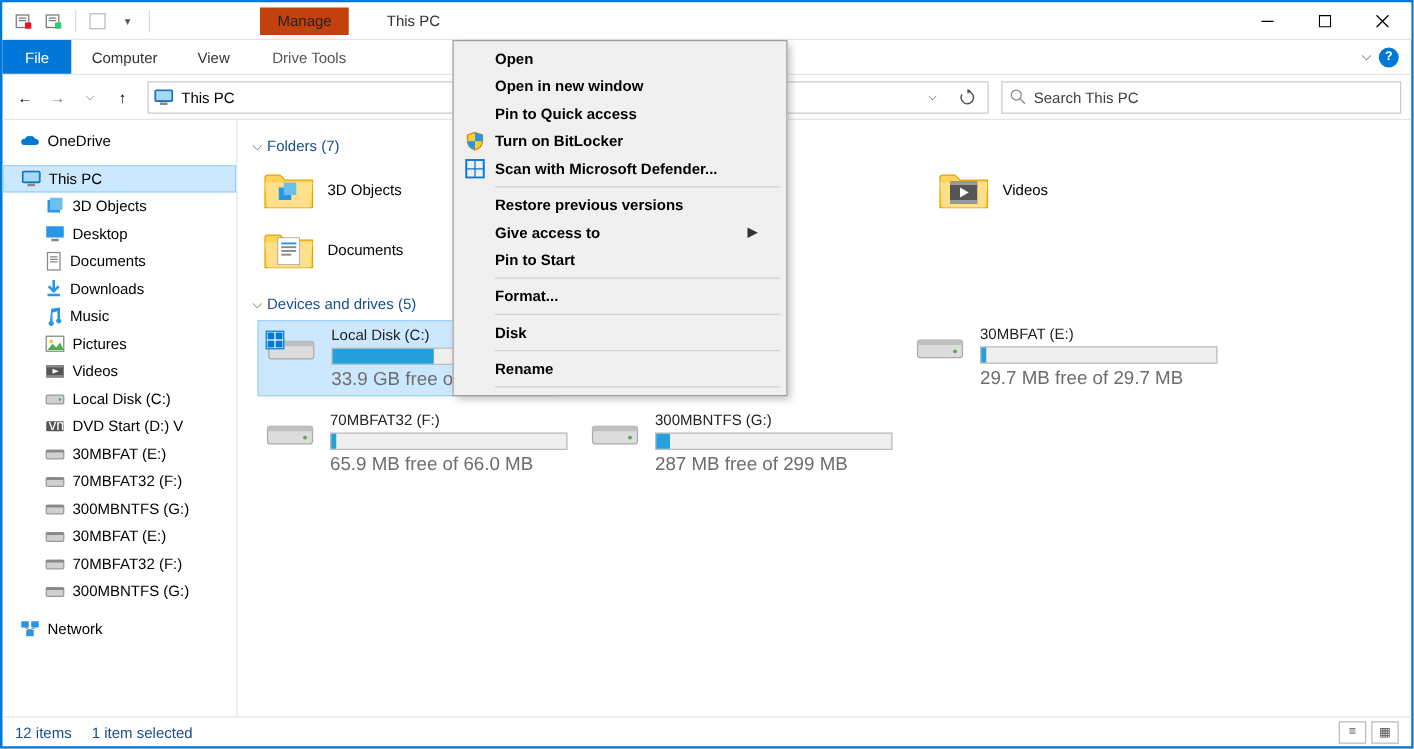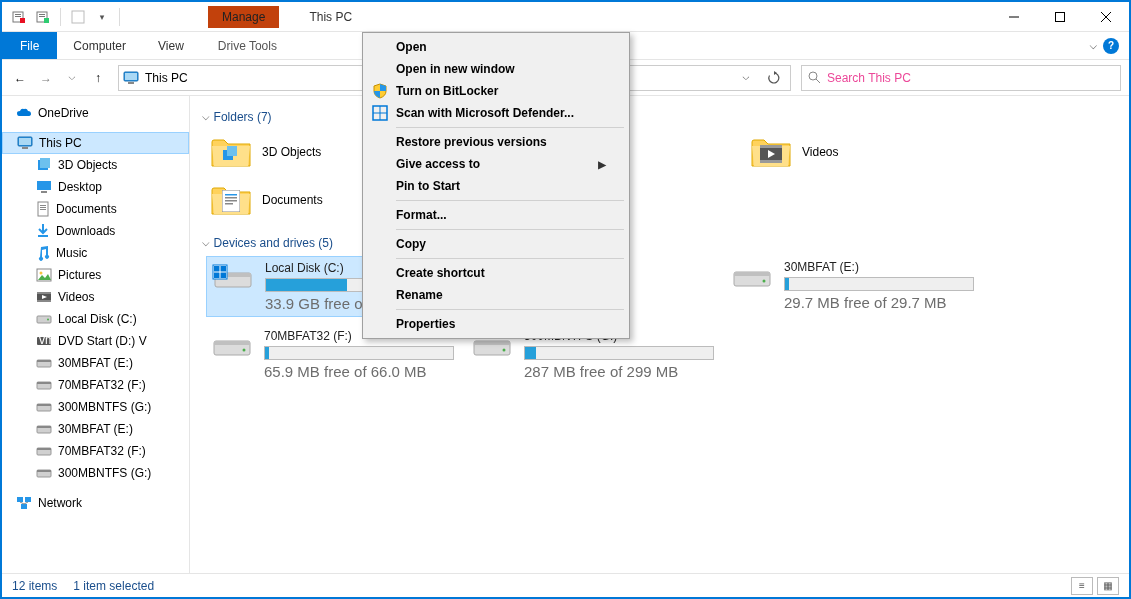--- a/index.html
+++ b/index.html
@@ -21,21 +21,21 @@
 .help-circle{width:16px;height:16px;border-radius:50%;background:#0078d7;color:#fff;display:flex;align-items:center;justify-content:center;font-size:10px;font-weight:bold;}
 .navbar { height: 36px; display: flex; align-items: center; gap: 6px; padding: 4px 8px; border-bottom: 1px solid #e5e5e5; }
 .nav-arrows { display: flex; align-items: center; gap: 6px; color: #777; }
 .nav-arrows .arrow { width: 20px; height: 20px; display:flex;align-items:center;justify-content:center;}
 .arrow.enabled{color:#000;}
 .addrbar { flex: 1; margin: 0 4px; border: 1px solid #ccc; height: 26px; display: flex; align-items: center; padding: 0 4px; gap:6px;}
 .addrbar .pc-icon { width:16px; height:14px; }
 .addr-tools{display:flex;align-items:center;gap:4px;color:#555;}
 .addr-tools .atbtn{width:24px;height:24px;display:flex;align-items:center;justify-content:center;border:1px solid transparent;}
 .addr-tools .chev{font-size:9px;}
-.searchbox { width: 320px; border: 1px solid #ccc; height: 26px; display: flex; align-items: center; padding: 0 6px; color: #ec4899; gap:6px;}
+.searchbox { width: 320px; border: 1px solid #ccc; height: 26px; display: flex; align-items: center; padding: 0 6px; color: #404040; gap:6px;}
 .body { flex: 1; display: flex; min-height: 0; }
 .tree { width: 188px; border-right: 1px solid #e5e5e5; padding: 6px 0; overflow: hidden; }
 .tree .titem { display: flex; align-items: center; gap: 6px; padding: 2px 8px 2px 14px; height:22px; white-space:nowrap;}
 .tree .titem.child { padding-left: 34px; }
 .tree .titem.selected { background: #cce8ff; border:1px solid #99d1ff; }
 .content { flex: 1; padding: 8px 12px; overflow: hidden; }
 .section-header { display: flex; align-items: center; gap: 4px; color: #1a4e8c; margin: 6px 0 6px 0; }
 .section-header .chev { font-size: 10px; color: #666;}
 .folder-grid { display: flex; flex-wrap: wrap; gap: 4px 20px; margin-left: 4px; }
 .folder-item { width: 250px; display: flex; align-items: center; gap: 10px; padding: 4px; }
@@ -517,20 +517,23 @@
   </div>
 
   <div class="context-menu" id="context-menu">
       <div class="mi bold">
         <span>Open</span>
       </div>
       <div class="mi">
         <span>Open in new window</span>
       </div>
       <div class="mi">
+        <span>Pin to Quick access</span>
+      </div>
+      <div class="mi">
         <span class="mi-icon">
           <svg width="16" height="16">
             <path d="M8 1 L14 3 L14 8 Q14 13 8 15 Q2 13 2 8 L2 3 Z" fill="#ffcc33" stroke="#c49000"></path>
             <path d="M8 1 L14 3 L14 8 L8 8 Z" fill="#2696e8"></path>
             <path d="M2 8 L8 8 L8 15 Q2 13 2 8 Z" fill="#2696e8"></path>
           </svg>
         </span>
         <span>Turn on BitLocker</span>
       </div>
       <div class="mi">
@@ -553,28 +556,22 @@
       </div>
       <div class="mi">
         <span>Pin to Start</span>
       </div>
       <div class="sep"></div>
       <div class="mi">
         <span>Format...</span>
       </div>
       <div class="sep"></div>
       <div class="mi">
-        <span>Copy</span>
-      </div>
-      <div class="sep"></div>
-      <div class="mi">
-        <span>Create shortcut</span>
-      </div>
+        <span>Disk</span>
+      </div>
+      <div class="sep"></div>
       <div class="mi">
         <span>Rename</span>
       </div>
       <div class="sep"></div>
-      <div class="mi">
-        <span>Properties</span>
-      </div>
     </div>
 
 </div>
 
 </body></html>

